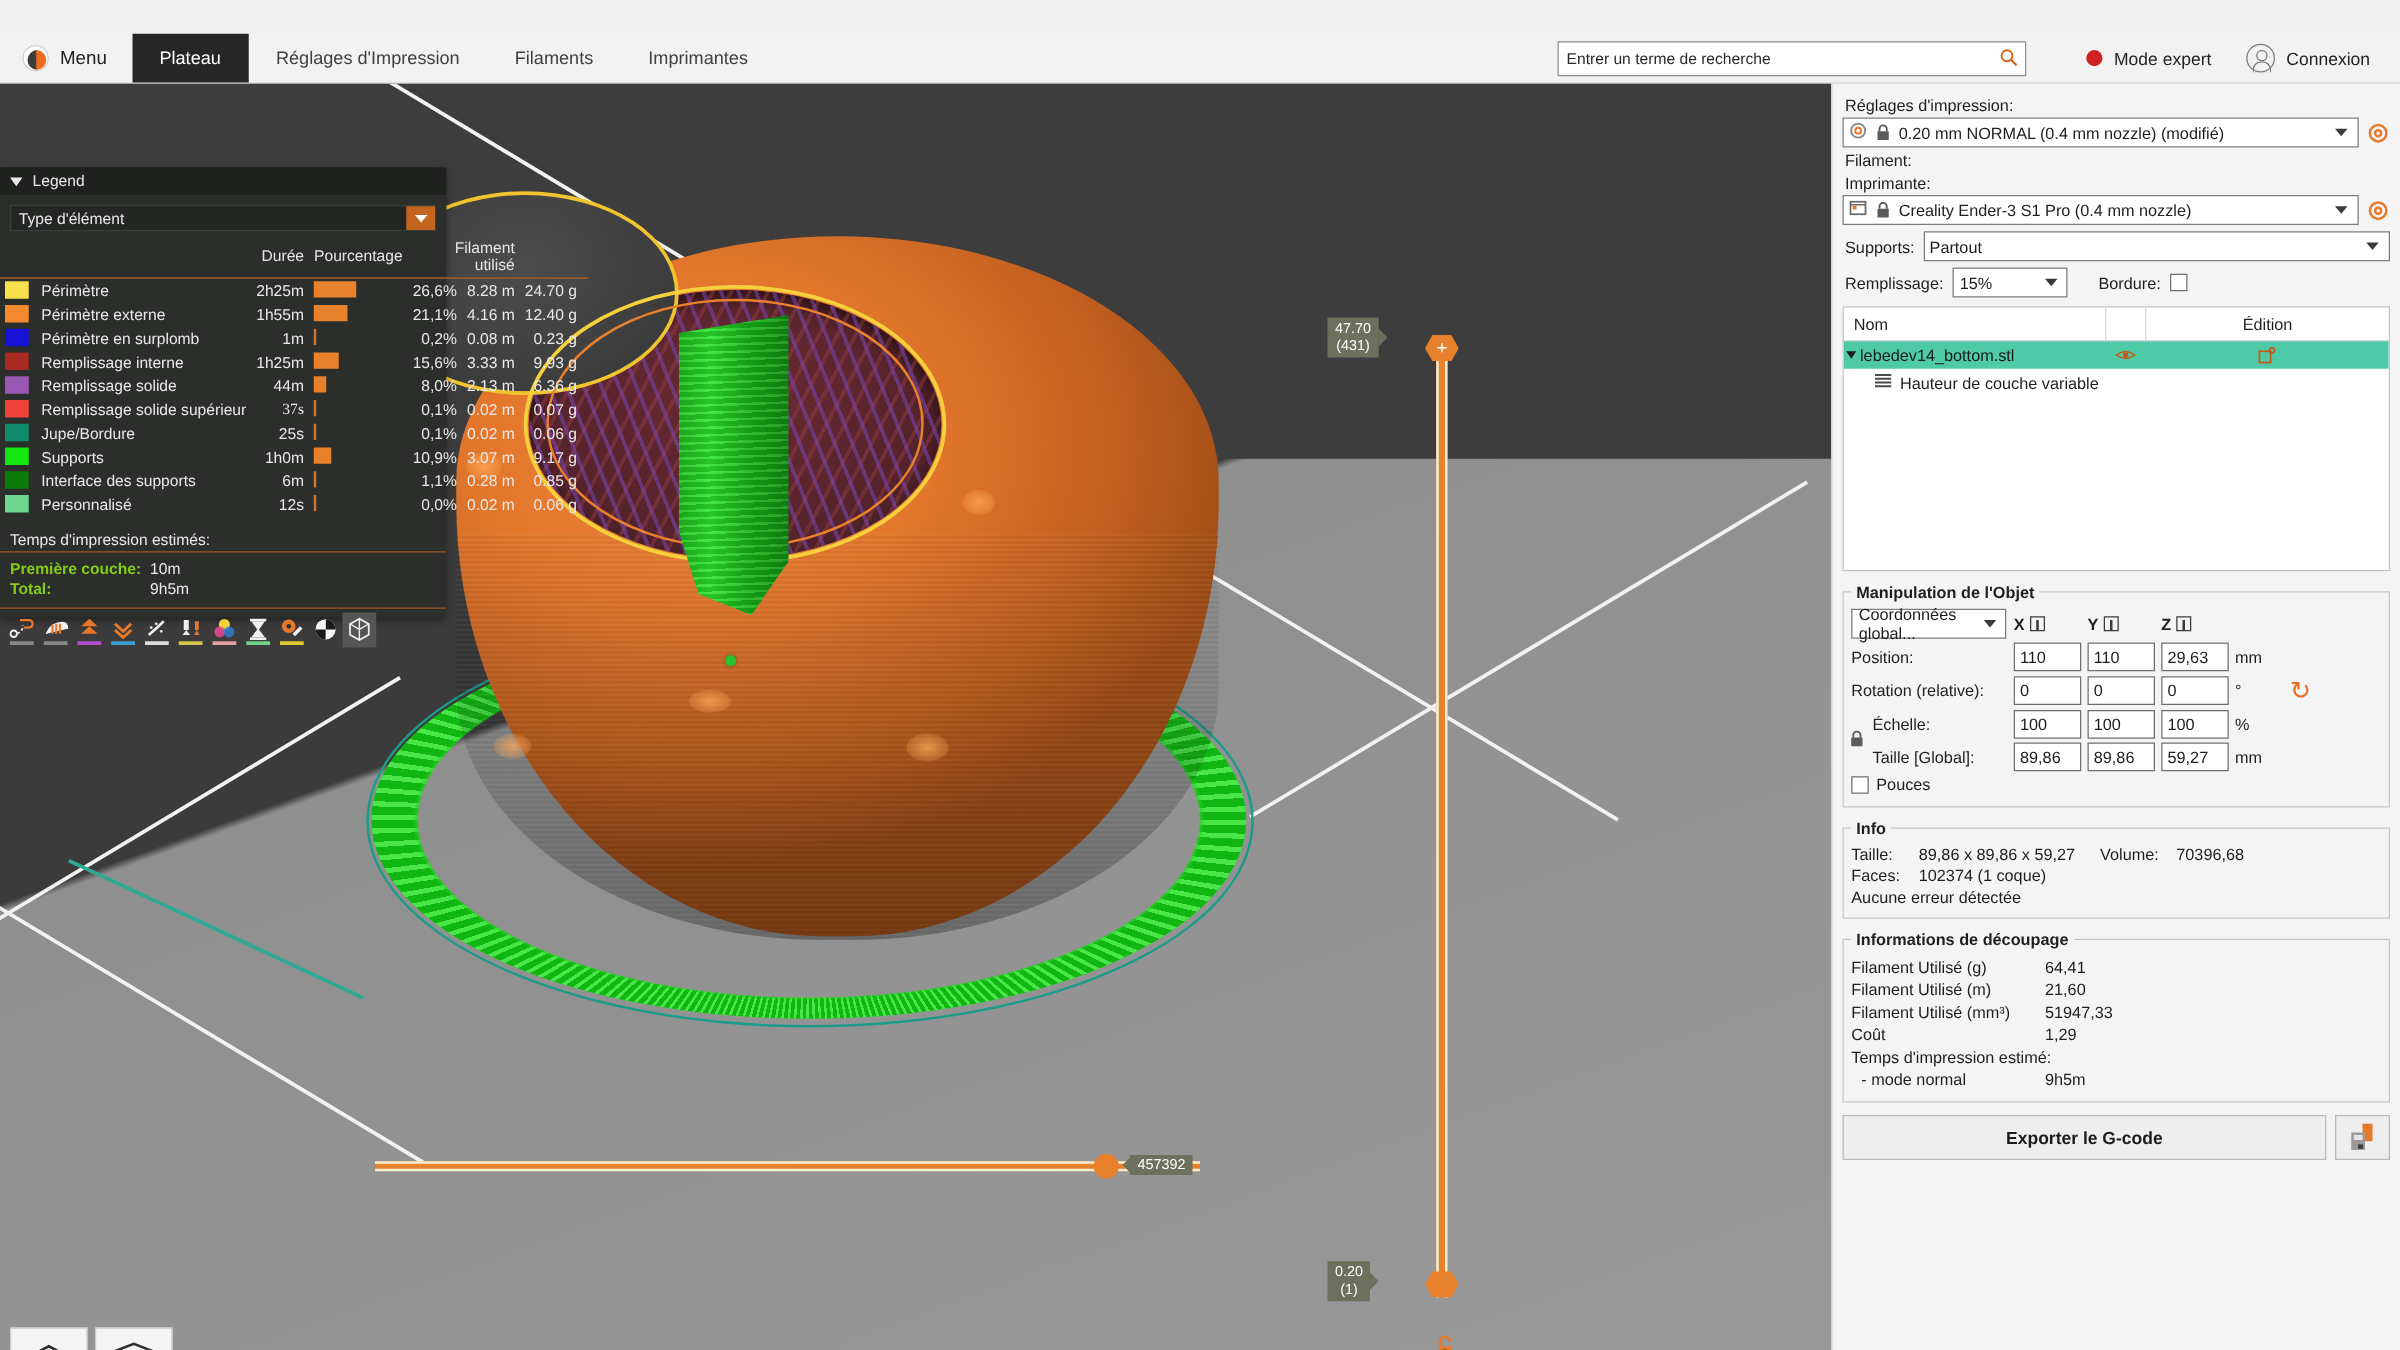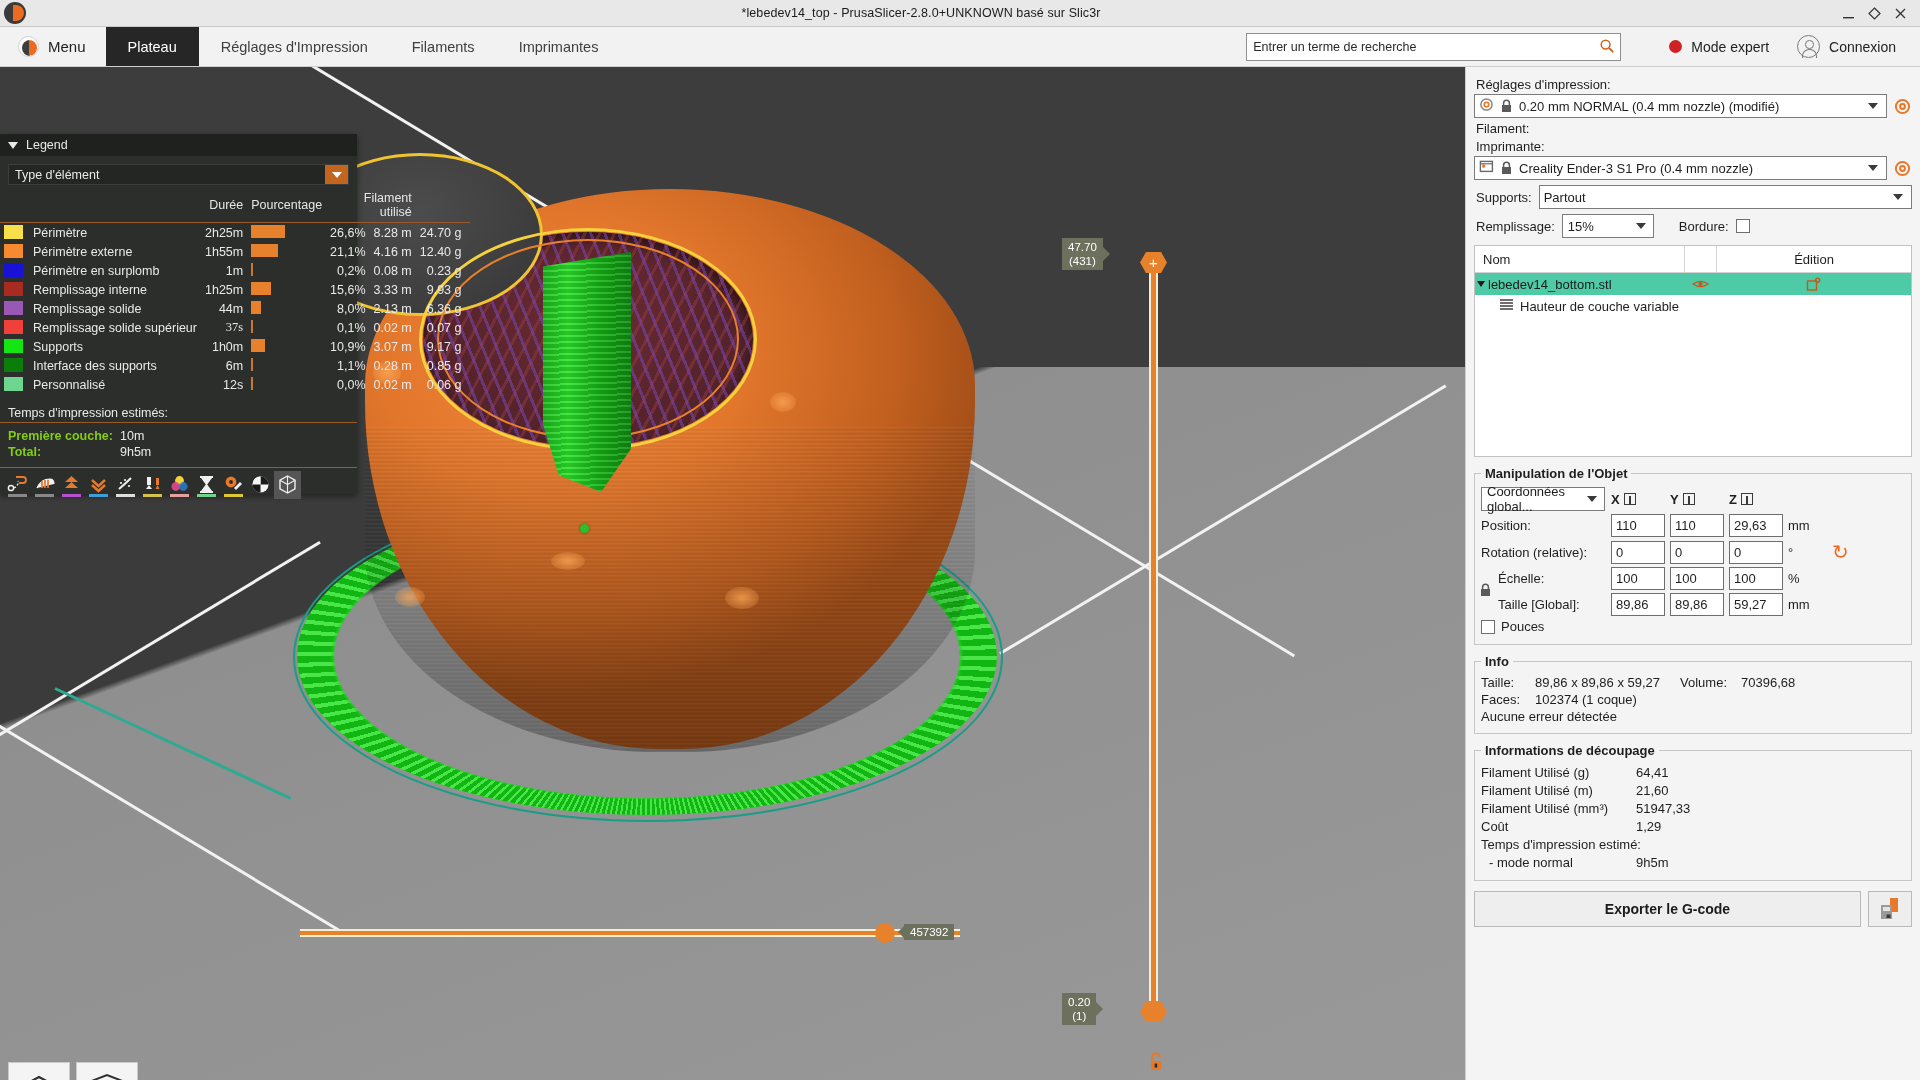--- a/index.html
+++ b/index.html
@@ -289,21 +289,21 @@
     display: flex; align-items: center; gap: 0px; padding: 0 4px;
   }
   .ltool {
     width: 27px; height: 28px; display: flex; align-items: center;
     justify-content: center; cursor: pointer; position: relative;
   }
   .ltool.sel { background: #555; }
   .ubar { position: absolute; bottom: 2px; left: 4px; width: 19px; height: 2.5px; }
 
   
-  .vslider { position: absolute; left: 1135px; top: 185px; width: 40px; height: 770px; }
+  .vslider { position: absolute; left: 1135px; top: 201px; width: 40px; height: 770px; }
   .vtrack {
     position: absolute; left: 14px; top: 0; width: 9px; height: 770px;
     background: #e8812c; border-left: 2px solid #f3efd4; border-right: 2px solid #f3efd4;
   }
   .vthumb {
     position: absolute; left: 5px; width: 27px; height: 21px; background: #e8812c;
     clip-path: polygon(22% 0%, 78% 0%, 100% 50%, 78% 100%, 22% 100%, 0% 50%);
     display: flex; align-items: center; justify-content: center;
     color: #fff; font-size: 15px; line-height: 1;
   }
@@ -457,41 +457,20 @@
   .btn-sd {
     width: 44px; height: 36px; background: #eeeeee; border: 1px solid #b9b9b9;
     display: flex; align-items: center; justify-content: center; cursor: pointer;
   }
 </style>
 </head>
 <body>
 
 <div id="app">
 
-  <div class="titlebar">
-    <div class="tb-logo"></div>
-    <div class="tb-title">*lebedev14_top - PrusaSlicer-2.8.0+UNKNOWN basé sur Slic3r</div>
-    <div class="tb-winbtns">
-      <div class="wb">
-        <svg width="13" height="13" viewBox="0 0 13 13">
-            <rect x="1" y="10" width="11" height="1.4" fill="#333"></rect>
-          </svg>
-      </div>
-      <div class="wb">
-        <svg width="13" height="13" viewBox="0 0 13 13">
-            <path d="M6.5 1 L12 6.5 L6.5 12 L1 6.5 Z" fill="none" stroke="#333" stroke-width="1.2"></path>
-          </svg>
-      </div>
-      <div class="wb">
-        <svg width="13" height="13" viewBox="0 0 13 13">
-            <path d="M2 2 L11 11 M11 2 L2 11" stroke="#333" stroke-width="1.3" fill="none"></path>
-          </svg>
-      </div>
-    </div>
-  </div>
 
   <div class="tabbar">
     <div class="menu-btn">
       <span class="menu-logo"></span>
       <span>Menu</span>
     </div>
     <div class="tab active">Plateau</div>
     <div class="tab">Réglages d'Impression</div>
     <div class="tab">Filaments</div>
     <div class="tab">Imprimantes</div>
@@ -619,20 +598,29 @@
               <tr>
                 <td style="width: 26px;"><span class="swatch" style="background: rgb(240, 64, 58);"></span></td>
                 <td class="name">Remplissage solide supérieur</td>
                 <td style="width: 52px; font-family: Liberation Serif, serif;">37s</td>
                 <td class="barcell" style="text-align: left;"><span class="bar tick" style="width: 2px;"></span></td>
                 <td style="width: 40px;">0,1%</td>
                 <td style="width: 48px;">0.02 m</td>
                 <td style="width: 48px; padding-right: 8px;">0.07 g</td>
               </tr>
               <tr>
+                <td style="width: 26px;"><span class="swatch" style="background: rgb(15, 138, 106);"></span></td>
+                <td class="name">Jupe/Bordure</td>
+                <td style="width: 52px;">25s</td>
+                <td class="barcell" style="text-align: left;"><span class="bar tick" style="width: 2px;"></span></td>
+                <td style="width: 40px;">0,1%</td>
+                <td style="width: 48px;">0.02 m</td>
+                <td style="width: 48px; padding-right: 8px;">0.06 g</td>
+              </tr>
+              <tr>
                 <td style="width: 26px;"><span class="swatch" style="background: rgb(20, 230, 20);"></span></td>
                 <td class="name">Supports</td>
                 <td style="width: 52px;">1h0m</td>
                 <td class="barcell" style="text-align: left;"><span class="bar" style="width: 14px;"></span></td>
                 <td style="width: 40px;">10,9%</td>
                 <td style="width: 48px;">3.07 m</td>
                 <td style="width: 48px; padding-right: 8px;">9.17 g</td>
               </tr>
               <tr>
                 <td style="width: 26px;"><span class="swatch" style="background: rgb(10, 125, 10);"></span></td>

